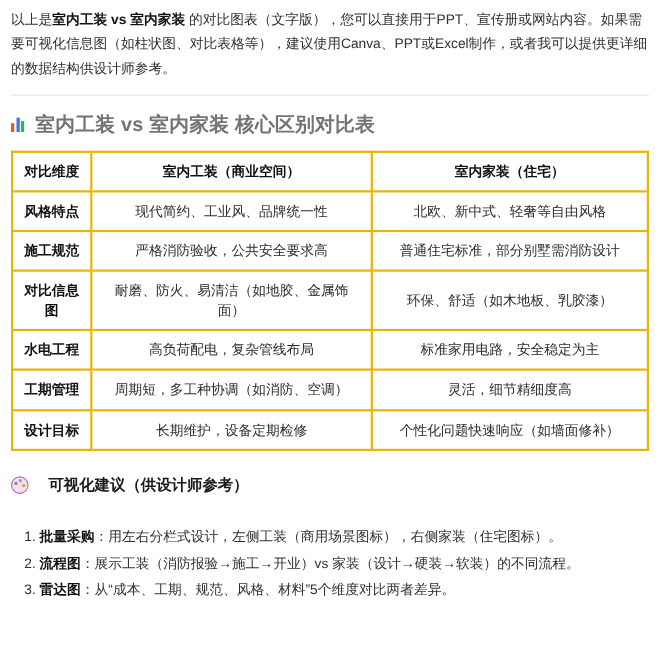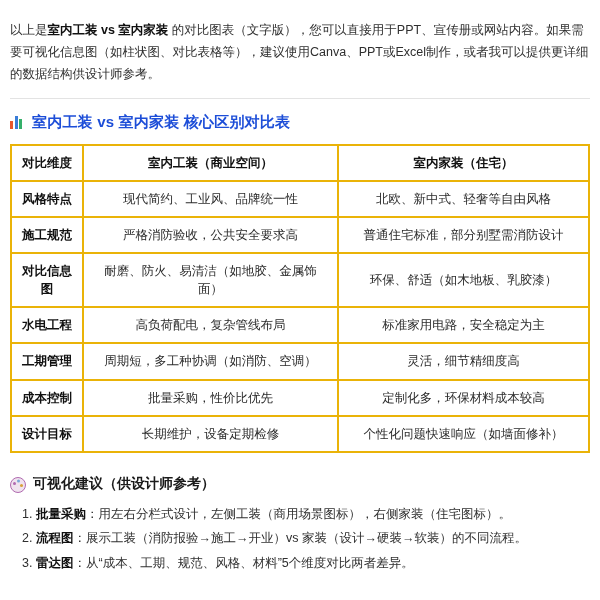--- a/index.html
+++ b/index.html
@@ -11,21 +11,21 @@
     height: 600px;
     background: #ffffff;
     font-family: "Liberation Sans", sans-serif;
     font-size: 12.5px;
     color: #2b2b2b;
     overflow: hidden;
   }
   .page {
     width: 600px;
     box-sizing: border-box;
-    padding: 20px 10px 0 10px;
+    padding: 8px 10px 0 10px;
   }
   .intro {
     line-height: 1.75;
     font-size: 12.5px;
     color: #2f2f2f;
     margin: 0 0 10px 0;
   }
   .intro b {
     font-weight: bold;
     color: #111;
@@ -35,23 +35,23 @@
     border-top: 1px solid #e3e3e3;
     margin: 12px 0 14px 0;
   }
   .heading {
     display: flex;
     align-items: center;
     gap: 7px;
     margin: 0 0 12px 0;
   }
   .heading-text {
-    font-size: 15px;
-    font-weight: bold;
-    color: #1d4ed8;
+    font-size: 18px;
+    font-weight: bold;
+    color: #737373;
     letter-spacing: .2px;
   }
   .chart-icon {
     display: inline-block;
     width: 15px;
     height: 14px;
     position: relative;
   }
   .chart-icon i {
     position: absolute;
@@ -86,23 +86,23 @@
   }
   .col-dim { width: 72px; }
   .col-a { width: 255px; }
   .col-b { width: 251px; }
 
   .advice {
     margin-top: 22px;
   }
   .advice-head {
     display: flex;
-    align-items: flex-end;
-    gap: 7px;
-    margin-bottom: 9px;
+    align-items: center;
+    gap: 18px;
+    margin-bottom: 26px;
   }
   .advice-title {
     font-size: 14px;
     font-weight: bold;
     color: #1a1a1a;
   }
   .palette-icon {
     width: 14px;
     height: 14px;
     border-radius: 50%;
@@ -184,25 +184,20 @@
       </tr>
       <tr>
         <td class="dim">水电工程</td>
         <td>高负荷配电，复杂管线布局</td>
         <td>标准家用电路，安全稳定为主</td>
       </tr>
       <tr>
         <td class="dim">工期管理</td>
         <td>周期短，多工种协调（如消防、空调）</td>
         <td>灵活，细节精细度高</td>
-      </tr>
-      <tr>
-        <td class="dim">成本控制</td>
-        <td>批量采购，性价比优先</td>
-        <td>定制化多，环保材料成本较高</td>
       </tr>
       <tr>
         <td class="dim">设计目标</td>
         <td>长期维护，设备定期检修</td>
         <td>个性化问题快速响应（如墙面修补）</td>
       </tr>
     </tbody>
   </table>
 
   <div class="advice">

